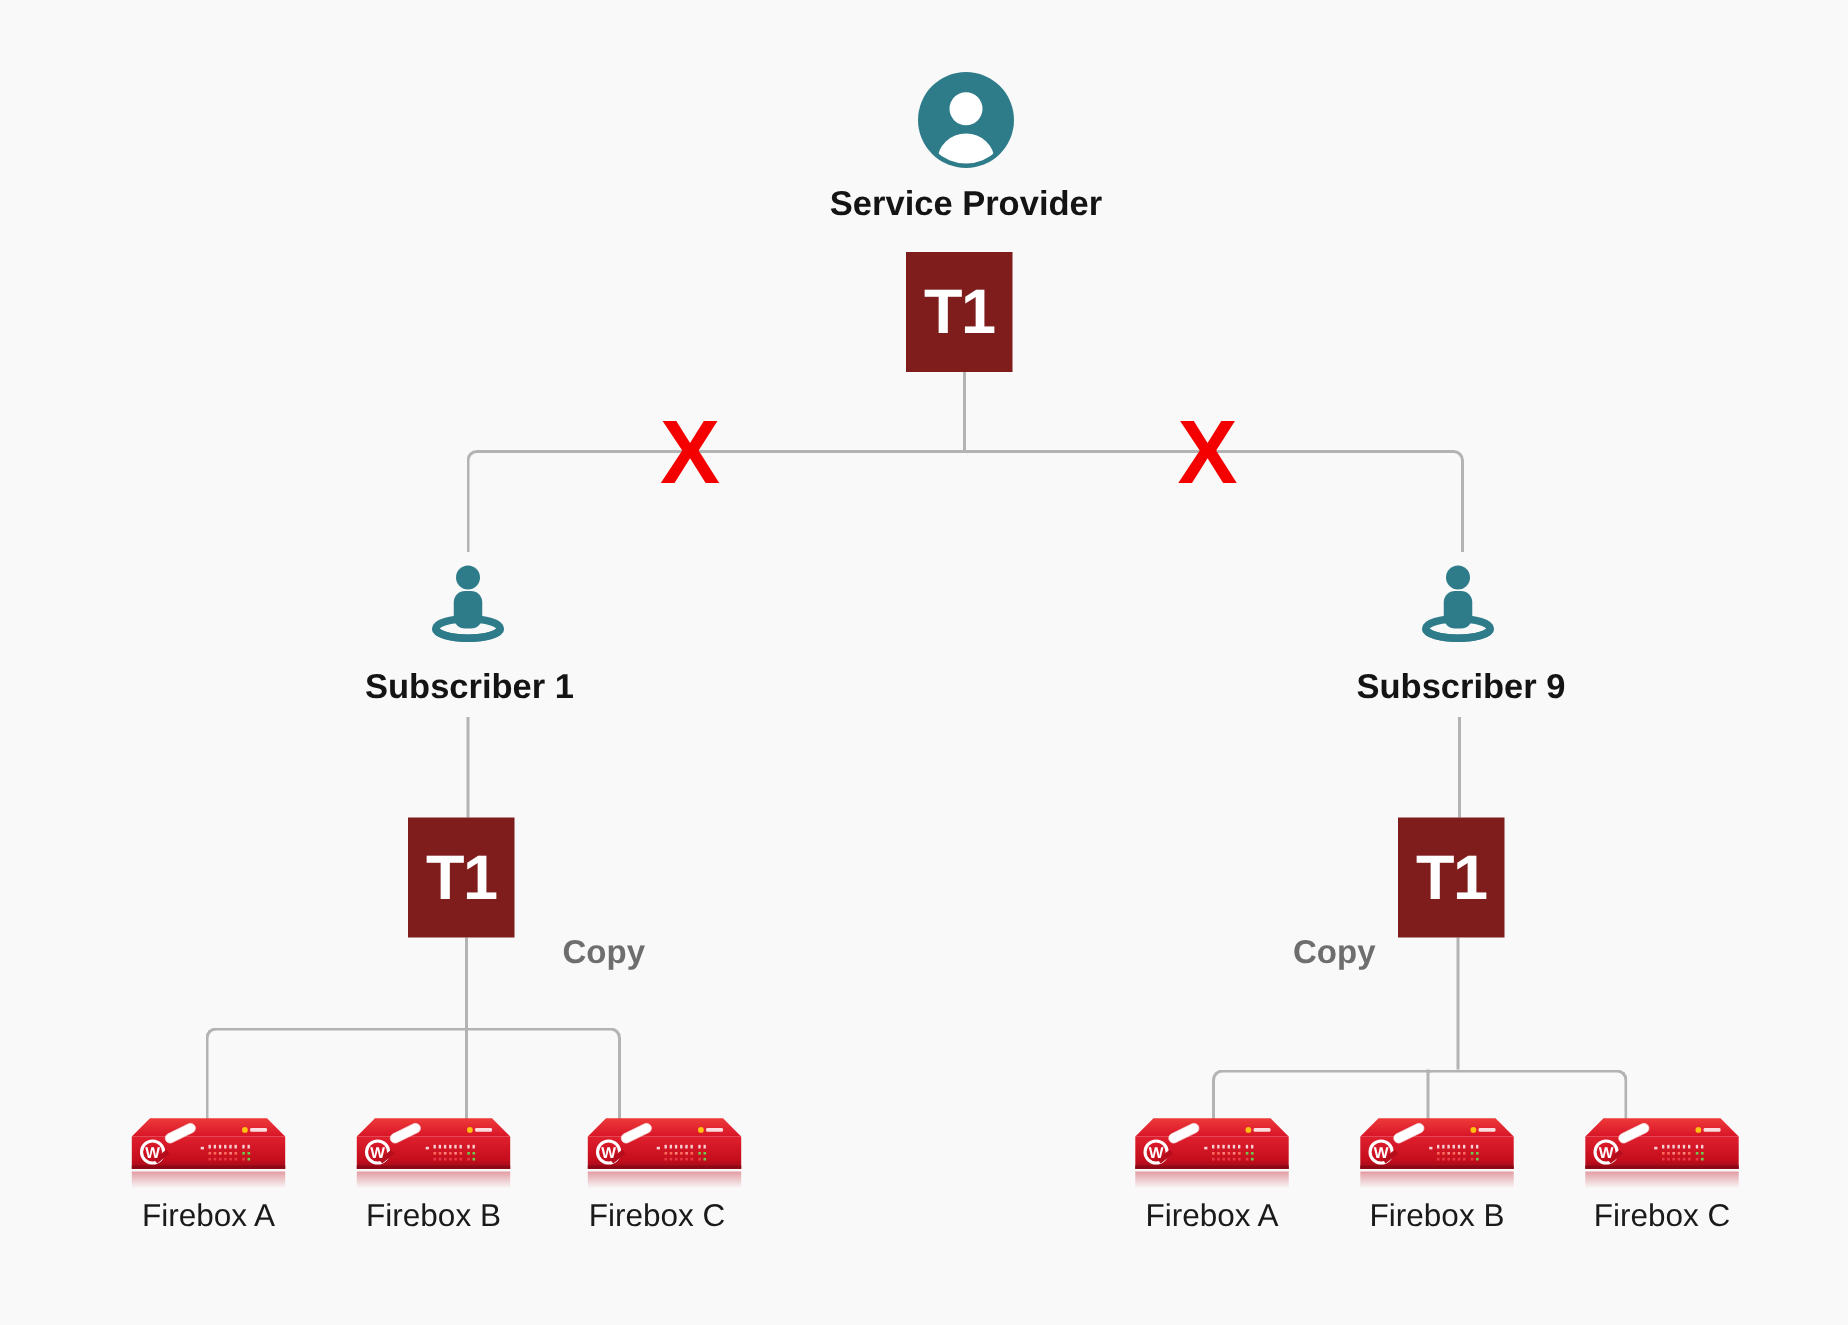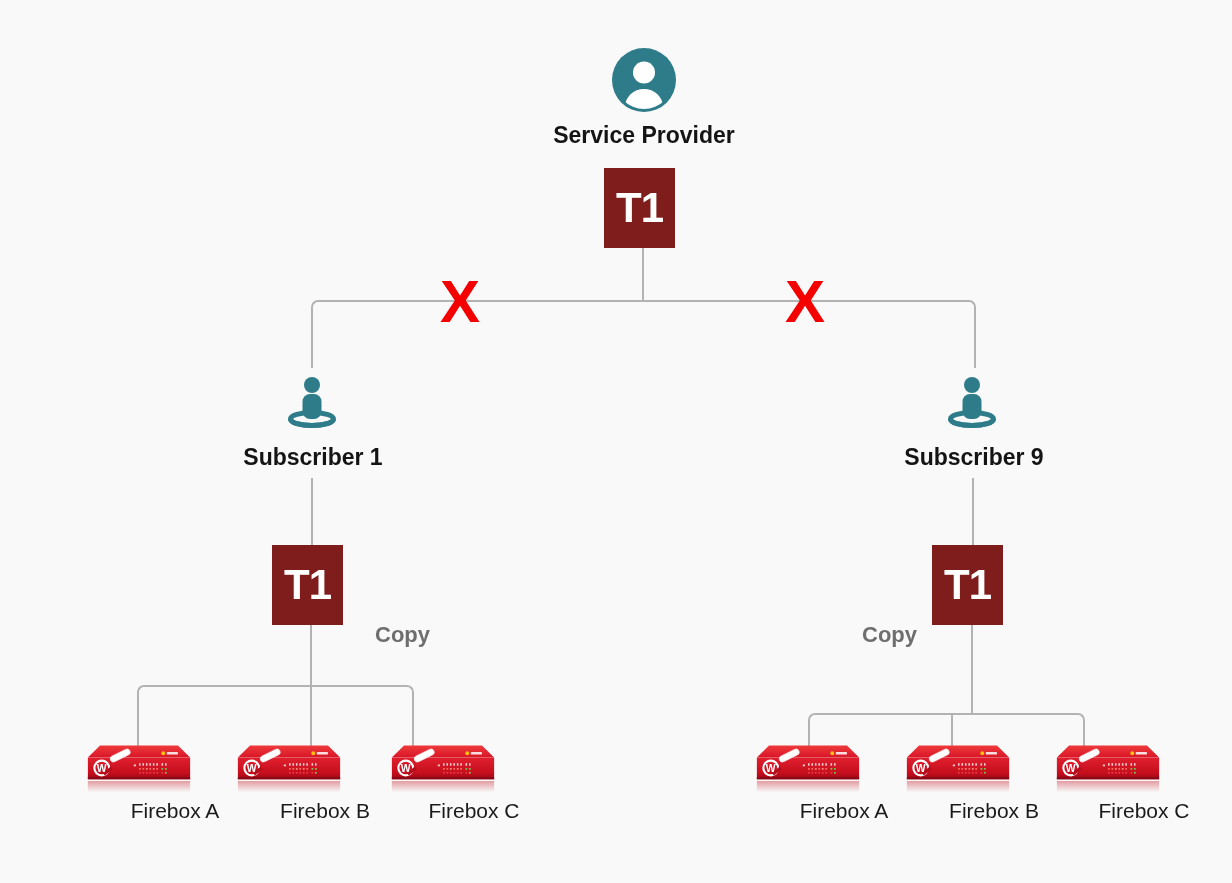--- a/index.html
+++ b/index.html
@@ -29,21 +29,21 @@
   .node-label{
     position:absolute;white-space:nowrap;
     font-size:23px;font-weight:700;color:#141414;
   }
   .copy-label{
     position:absolute;white-space:nowrap;
     font-size:22px;font-weight:700;color:#6e6e6e;margin-top:48px;
   }
   .fb-label{
     position:absolute;white-space:nowrap;
-    font-size:21px;font-weight:400;color:#1a1a1a;margin-left:36px;
+    font-size:21px;font-weight:400;color:#1a1a1a;
   }
   .xmark{
     position:absolute;transform:translate(-50%,-52%);
     font-size:60px;font-weight:800;color:#f50000;line-height:1;
     font-family:"Liberation Sans","DejaVu Sans",sans-serif;
   }
   .icon-svg{position:absolute;display:block;}
 </style>
 </head>
 <body>

